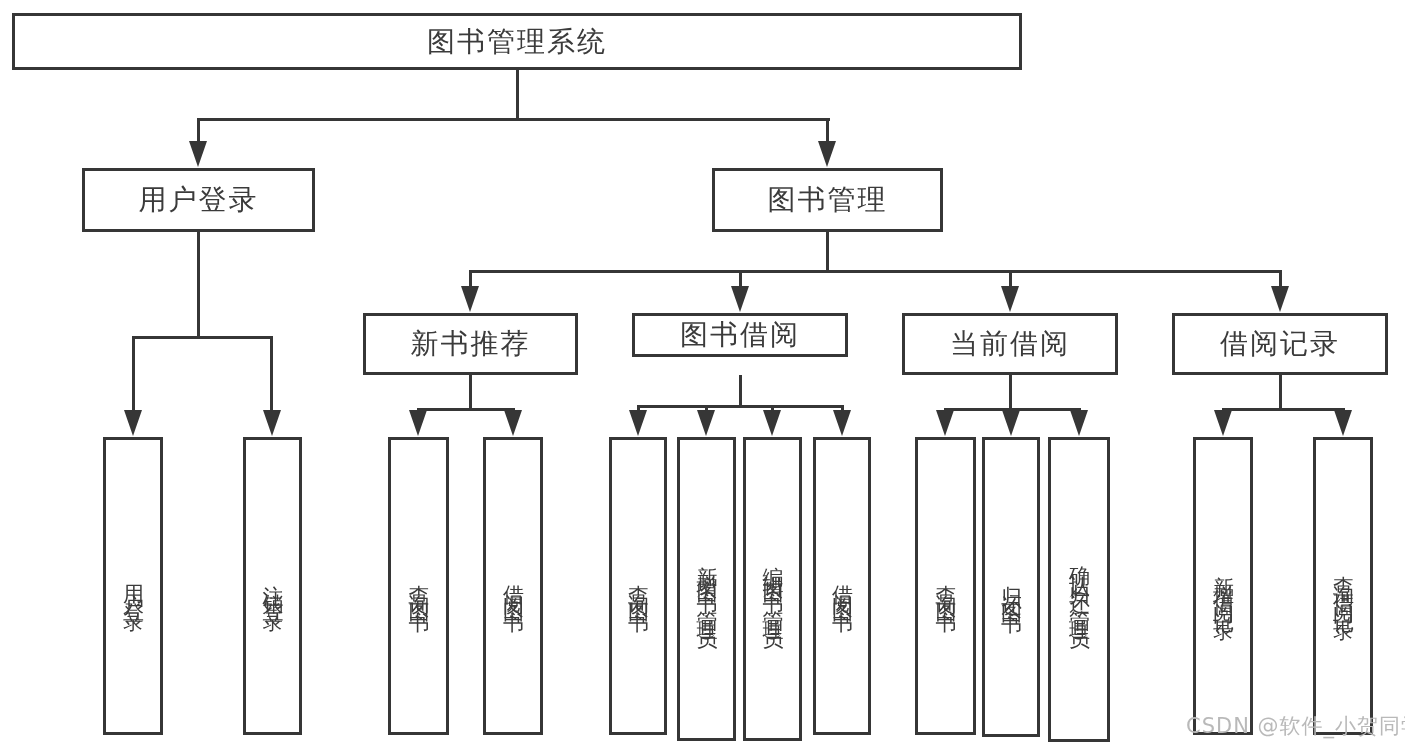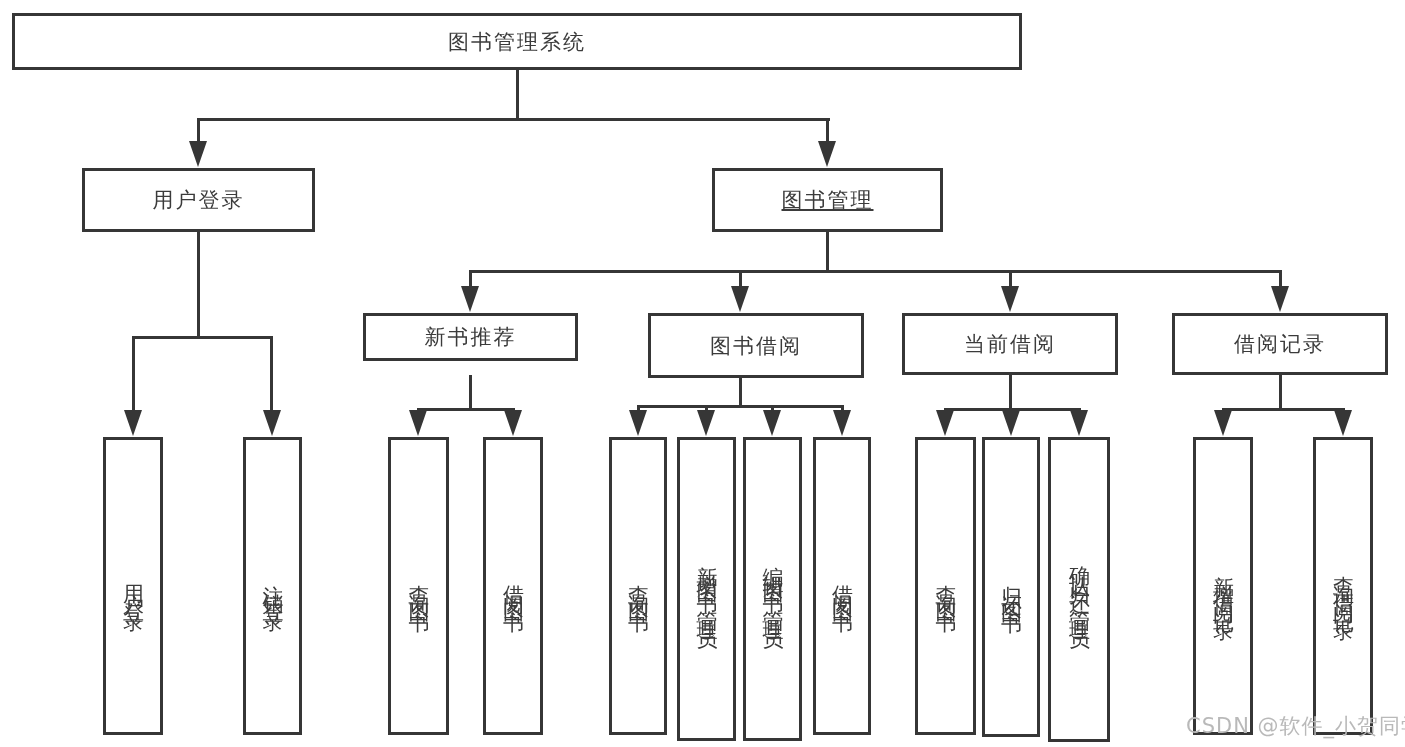--- a/index.html
+++ b/index.html
@@ -12,21 +12,21 @@
     overflow: hidden;
     font-family: "DejaVu Sans", "Liberation Sans", sans-serif;
   }
   .node {
     position: absolute;
     background: #ffffff;
     border: 3px solid #363636;
     display: flex;
     align-items: center;
     justify-content: center;
-    font-size: 21px;
+    font-size: 28px;
     letter-spacing: 2px;
     color: #3b3b3b;
     z-index: 2;
   }
   .leaf {
     position: absolute;
     background: #ffffff;
     border: 3px solid #363636;
     display: flex;
     align-items: center;
@@ -78,21 +78,21 @@
   <div class="line" style="left:516px; top:70px; width:3px; height:48px;"></div>
   <div class="line" style="left:197px; top:118px; width:633px; height:3px;"></div>
   <div class="line" style="left:197px; top:118px; width:3px; height:25px;"></div>
   <div class="arrow" style="left:198px; top:141px;"></div>
   <div class="line" style="left:826px; top:118px; width:3px; height:25px;"></div>
   <div class="arrow" style="left:827px; top:141px;"></div>
 
   <div class="node" style="left:82px; top:168px; width:233px; height:64px;">
     <span>用户登录</span>
   </div>
-  <div class="node" style="left:712px; top:168px; width:231px; height:64px;text-decoration:underline;">
+  <div class="node" style="left:712px; top:168px; width:231px; height:64px;">
     <span>图书管理</span>
   </div>
 
   <div class="line" style="left:197px; top:232px; width:3px; height:104px;"></div>
   <div class="line" style="left:132px; top:336px; width:141px; height:3px;"></div>
   <div class="line" style="left:132px; top:336px; width:3px; height:76px;"></div>
   <div class="arrow" style="left:133px; top:410px;"></div>
   <div class="line" style="left:270px; top:336px; width:3px; height:76px;"></div>
   <div class="arrow" style="left:272px; top:410px;"></div>
 
@@ -100,24 +100,24 @@
   <div class="line" style="left:469px; top:270px; width:813px; height:3px;"></div>
   <div class="line" style="left:469px; top:270px; width:3px; height:18px;"></div>
   <div class="arrow" style="left:470px; top:286px;"></div>
   <div class="line" style="left:739px; top:270px; width:3px; height:18px;"></div>
   <div class="arrow" style="left:740px; top:286px;"></div>
   <div class="line" style="left:1009px; top:270px; width:3px; height:18px;"></div>
   <div class="arrow" style="left:1010px; top:286px;"></div>
   <div class="line" style="left:1279px; top:270px; width:3px; height:18px;"></div>
   <div class="arrow" style="left:1280px; top:286px;"></div>
 
-  <div class="node" style="left:363px; top:313px; width:215px; height:48px;">
+  <div class="node" style="left:363px; top:313px; width:215px; height:62px;">
     <span>新书推荐</span>
   </div>
-  <div class="node" style="left:648px; top:313px; width:216px; height:65px;">
+  <div class="node" style="left:632px; top:313px; width:216px; height:44px;">
     <span>图书借阅</span>
   </div>
   <div class="node" style="left:1172px; top:313px; width:216px; height:62px;">
     <span>借阅记录</span>
   </div>
   <div class="node" style="left:902px; top:313px; width:216px; height:62px;">
     <span>当前借阅</span>
   </div>
 
   <div class="line" style="left:469px; top:375px; width:3px; height:33px;"></div>

